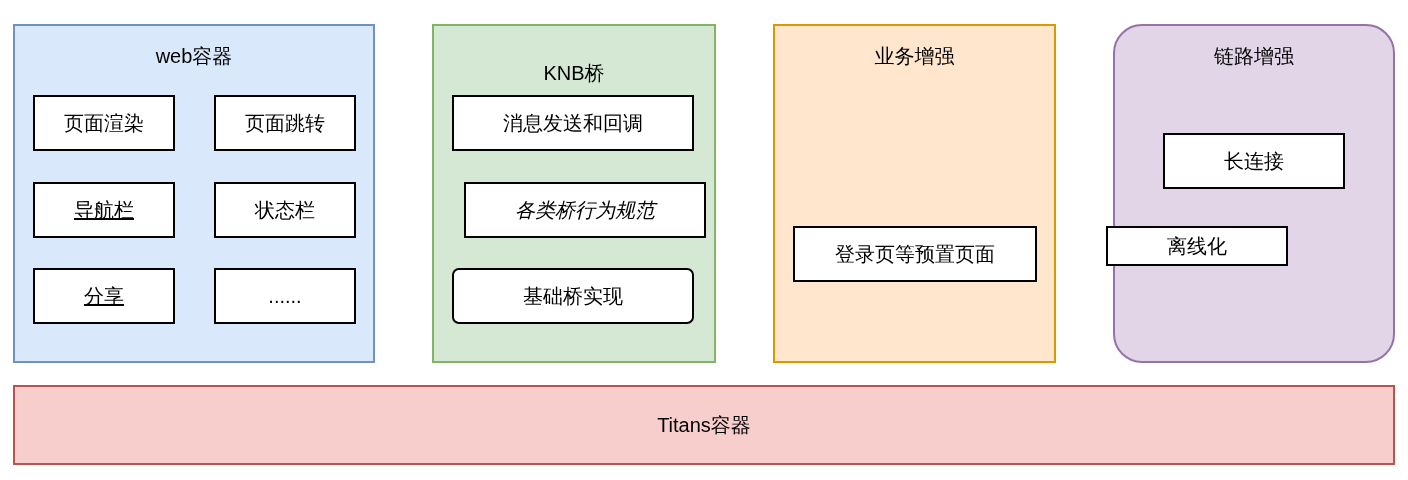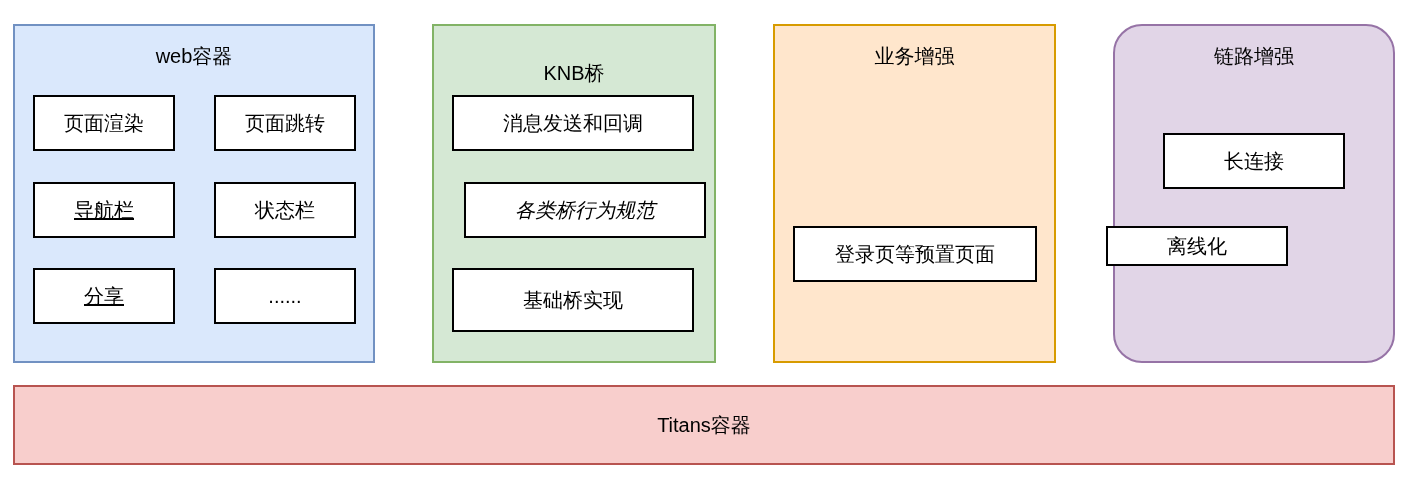--- a/index.html
+++ b/index.html
@@ -86,21 +86,21 @@
   <div class="box" style="left:33px; top:182px; width:142px; height:56px;text-decoration:underline;">导航栏</div>
   <div class="box" style="left:214px; top:182px; width:142px; height:56px;">状态栏</div>
   <div class="box" style="left:33px; top:268px; width:142px; height:56px;text-decoration:underline;">分享</div>
   <div class="box" style="left:214px; top:268px; width:142px; height:56px;">......</div>
 
   <div class="panel panel-knb" style="left:432px; top:24px; width:284px; height:339px;">
     <div class="panel-title" style="top:35px;">KNB桥</div>
   </div>
   <div class="box" style="left:452px; top:95px; width:242px; height:56px;">消息发送和回调</div>
   <div class="box" style="left:464px; top:182px; width:242px; height:56px;font-style:italic;">各类桥行为规范</div>
-  <div class="box" style="left:452px; top:268px; width:242px; height:64px;">基础桥实现</div>
+  <div class="box" style="left:452px; top:268px; width:242px; height:56px;border-radius:7px;">基础桥实现</div>
 
   <div class="panel panel-biz" style="left:773px; top:24px; width:283px; height:339px;">
     <div class="panel-title" style="top:18px;">业务增强</div>
   </div>
   <div class="box" style="left:793px; top:226px; width:244px; height:56px;">登录页等预置页面</div>
 
   <div class="panel panel-link" style="left:1113px; top:24px; width:282px; height:339px;">
     <div class="panel-title" style="top:18px;">链路增强</div>
   </div>
   <div class="box" style="left:1163px; top:133px; width:182px; height:56px;">长连接</div>

